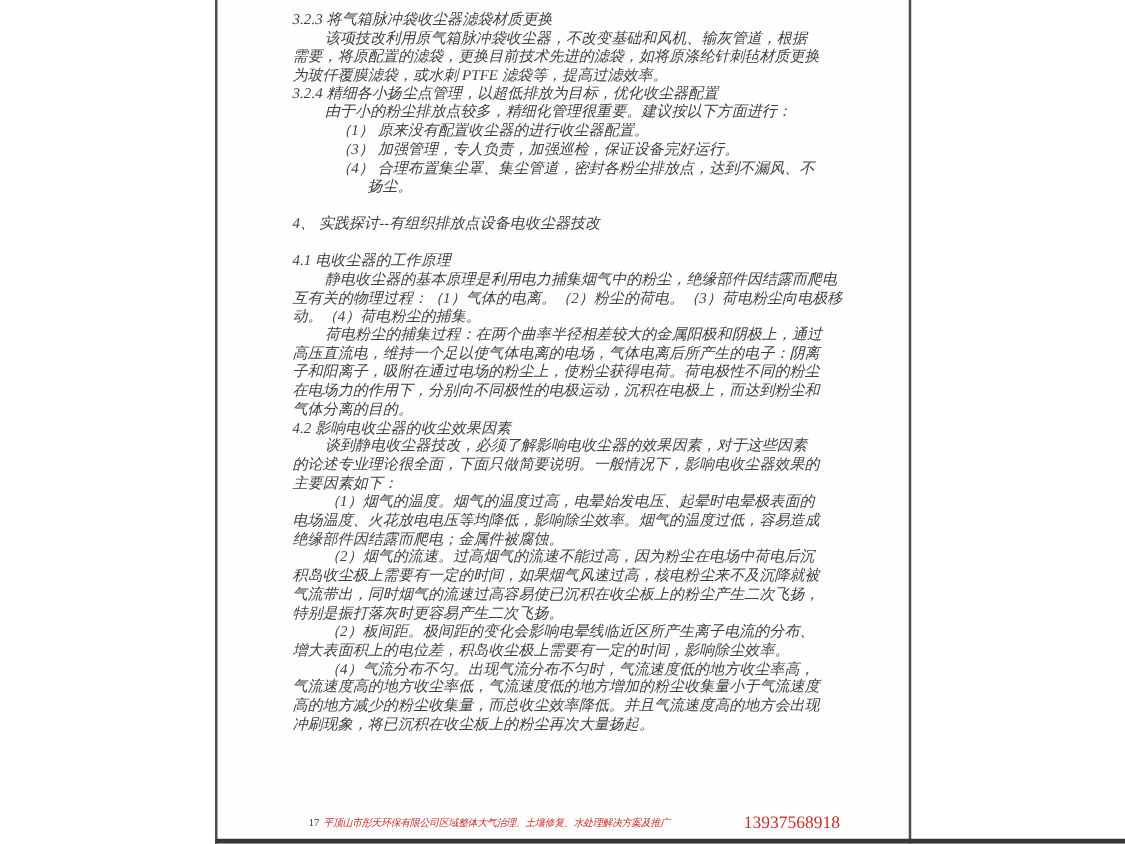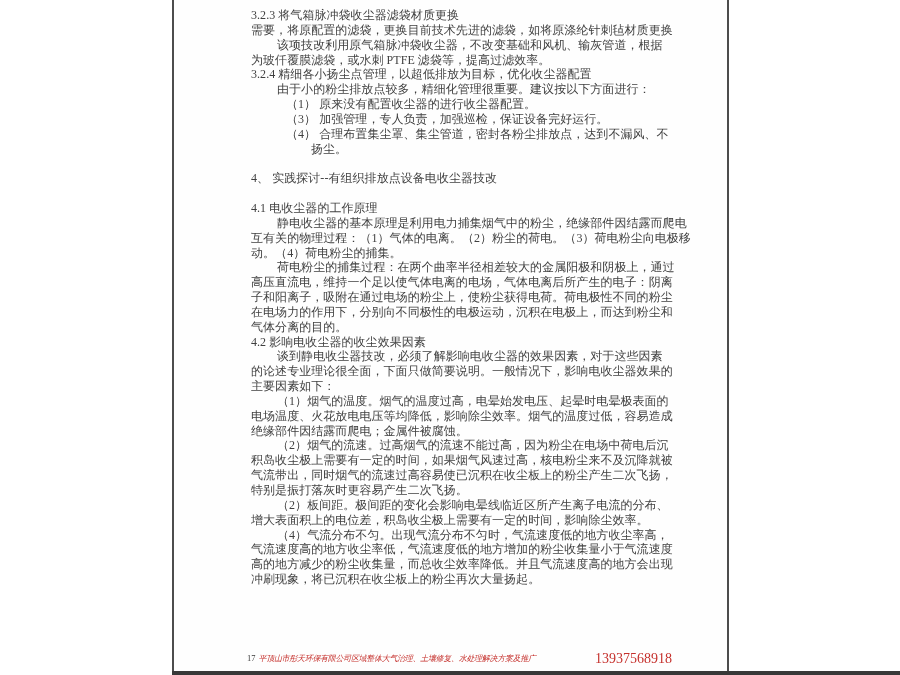--- a/index.html
+++ b/index.html
@@ -20,22 +20,23 @@
     box-sizing: border-box;
   }
   .bottom-bar {
     position: absolute;
     left: 172px; right: 0; bottom: 0;
     height: 4px;
     background: #383838;
   }
   .text-column {
     position: absolute;
-    left: 251px; top: 8px;
+    left: 234px; top: 8px;
     width: 440px;
+    font-style: italic;
   }
   .text-line {
     height: 14.85px;
     line-height: 14.85px;
     font-size: 12px;
     color: #3f3f3f;
     white-space: nowrap;
     letter-spacing: 0.05px;
   }
   .ind0 { padding-left: 0; }
@@ -69,22 +70,22 @@
     letter-spacing: 0;
   }
 </style>
 </head>
 <body>
 
 <div class="page"></div>
 
 <div class="text-column" id="text-column">
     <div class="text-line ind0">3.2.3 将气箱脉冲袋收尘器滤袋材质更换</div>
+    <div class="text-line ind1">该项技改利用原气箱脉冲袋收尘器，不改变基础和风机、输灰管道，根据</div>
     <div class="text-line ind0">需要，将原配置的滤袋，更换目前技术先进的滤袋，如将原涤纶针刺毡材质更换</div>
-    <div class="text-line ind1">该项技改利用原气箱脉冲袋收尘器，不改变基础和风机、输灰管道，根据</div>
     <div class="text-line ind0">为玻仟覆膜滤袋，或水刺 PTFE 滤袋等，提高过滤效率。</div>
     <div class="text-line ind0">3.2.4 精细各小扬尘点管理，以超低排放为目标，优化收尘器配置</div>
     <div class="text-line ind1">由于小的粉尘排放点较多，精细化管理很重要。建议按以下方面进行：</div>
     <div class="text-line ind2">（1）  原来没有配置收尘器的进行收尘器配置。</div>
     <div class="text-line ind2">（3）  加强管理，专人负责，加强巡检，保证设备完好运行。</div>
     <div class="text-line ind2">（4）  合理布置集尘罩、集尘管道，密封各粉尘排放点，达到不漏风、不</div>
     <div class="text-line ind3">扬尘。</div>
     <div class="text-line ind0"></div>
     <div class="text-line ind0">4、 实践探讨--有组织排放点设备电收尘器技改</div>
     <div class="text-line ind0"></div>

